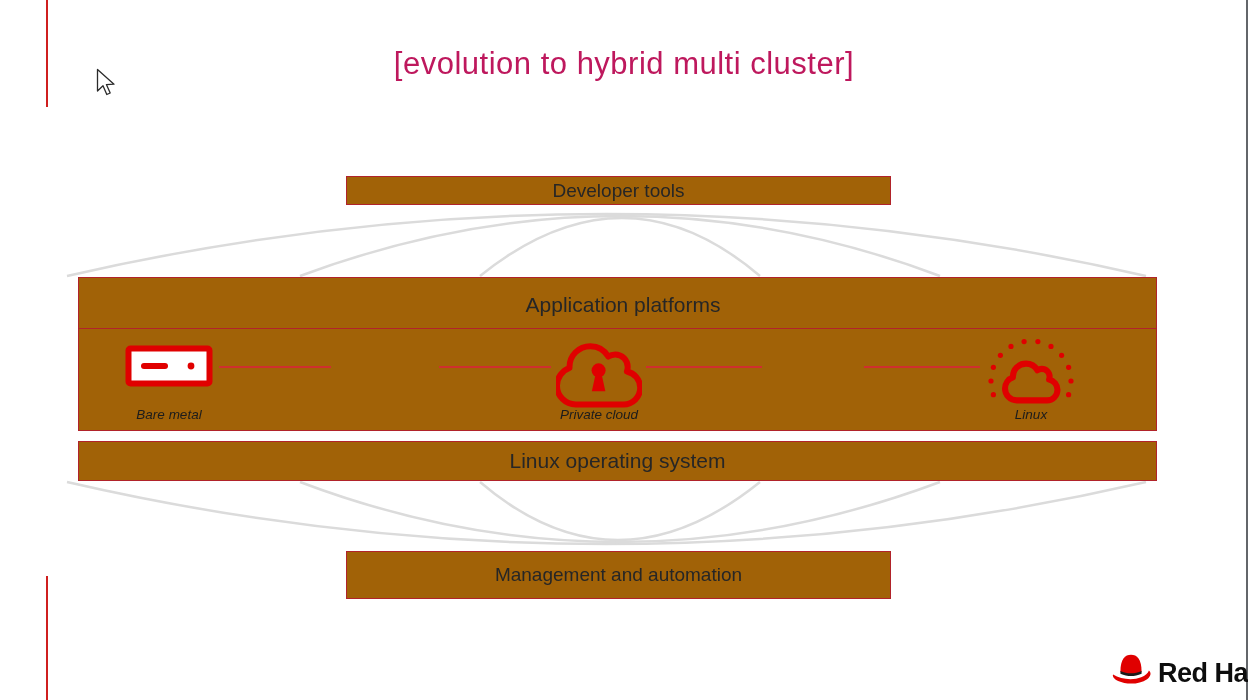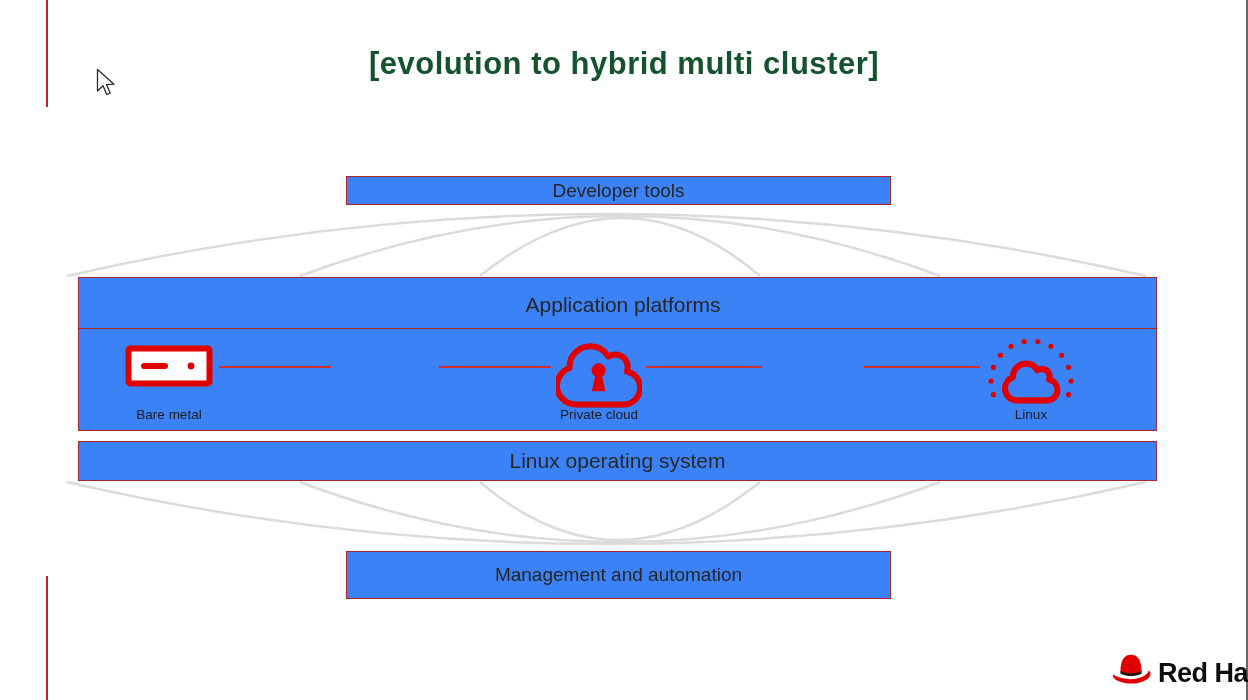--- a/index.html
+++ b/index.html
@@ -9,44 +9,44 @@
   }
   
   .v-red{position:absolute;width:2px;background:#cf1f1f;}
   #left-line-top{left:46px;top:0;height:107px;}
   #left-line-bottom{left:46px;top:576px;height:124px;}
   #right-border{position:absolute;right:0;top:0;width:2px;height:700px;background:#63666a;}
 
   
   #title{
     position:absolute;left:0;top:46px;width:1248px;text-align:center;
-    font-size:31px;font-weight:700;color:#14532d;letter-spacing:0.5px;
+    font-size:31px;font-weight:400;color:#be185d;letter-spacing:0.5px;
   }
 
   
   #arcs{position:absolute;left:0;top:0;z-index:0;pointer-events:none;}
 
   
   .layer-box{
-    position:absolute;background:#3b82f6;border:1.4px solid #b1232a;
+    position:absolute;background:#a16207;border:1.4px solid #b1232a;
     display:flex;align-items:center;justify-content:center;
     color:#262626;z-index:2;box-sizing:border-box;
   }
   #dev-tools{left:346px;top:176px;width:545px;height:29px;font-size:19px;}
   #app-platforms{left:78px;top:277px;width:1079px;height:56px;font-size:21px;padding-left:11px;}
   #infra-box{left:78px;top:328px;width:1079px;height:103px;}
   #linux-os{left:78px;top:441px;width:1079px;height:40px;font-size:21px;}
   #management{left:346px;top:551px;width:545px;height:48px;font-size:19px;}
 
   
   .infra-cell{position:absolute;top:0;height:100%;width:150px;}
   .infra-cell .icon-slot{position:absolute;left:0;width:150px;text-align:center;}
   .infra-label{
     position:absolute;top:78px;left:-20px;width:190px;text-align:center;
-    font-size:13.5px;color:#1c1c1c;
+    font-size:13.5px;color:#1c1c1c;font-style:italic;
   }
   .connector{position:absolute;top:37px;height:1.5px;background:#cf2f2f;}
 
   
   #logo{position:absolute;left:1108px;top:648px;width:140px;height:48px;z-index:3;}
   #logo-hat{position:absolute;left:0;top:2px;}
   #logo-text{
     position:absolute;left:50px;top:10px;font-size:27px;font-weight:700;
     color:#0d0d0d;letter-spacing:-0.5px;white-space:nowrap;
   }

